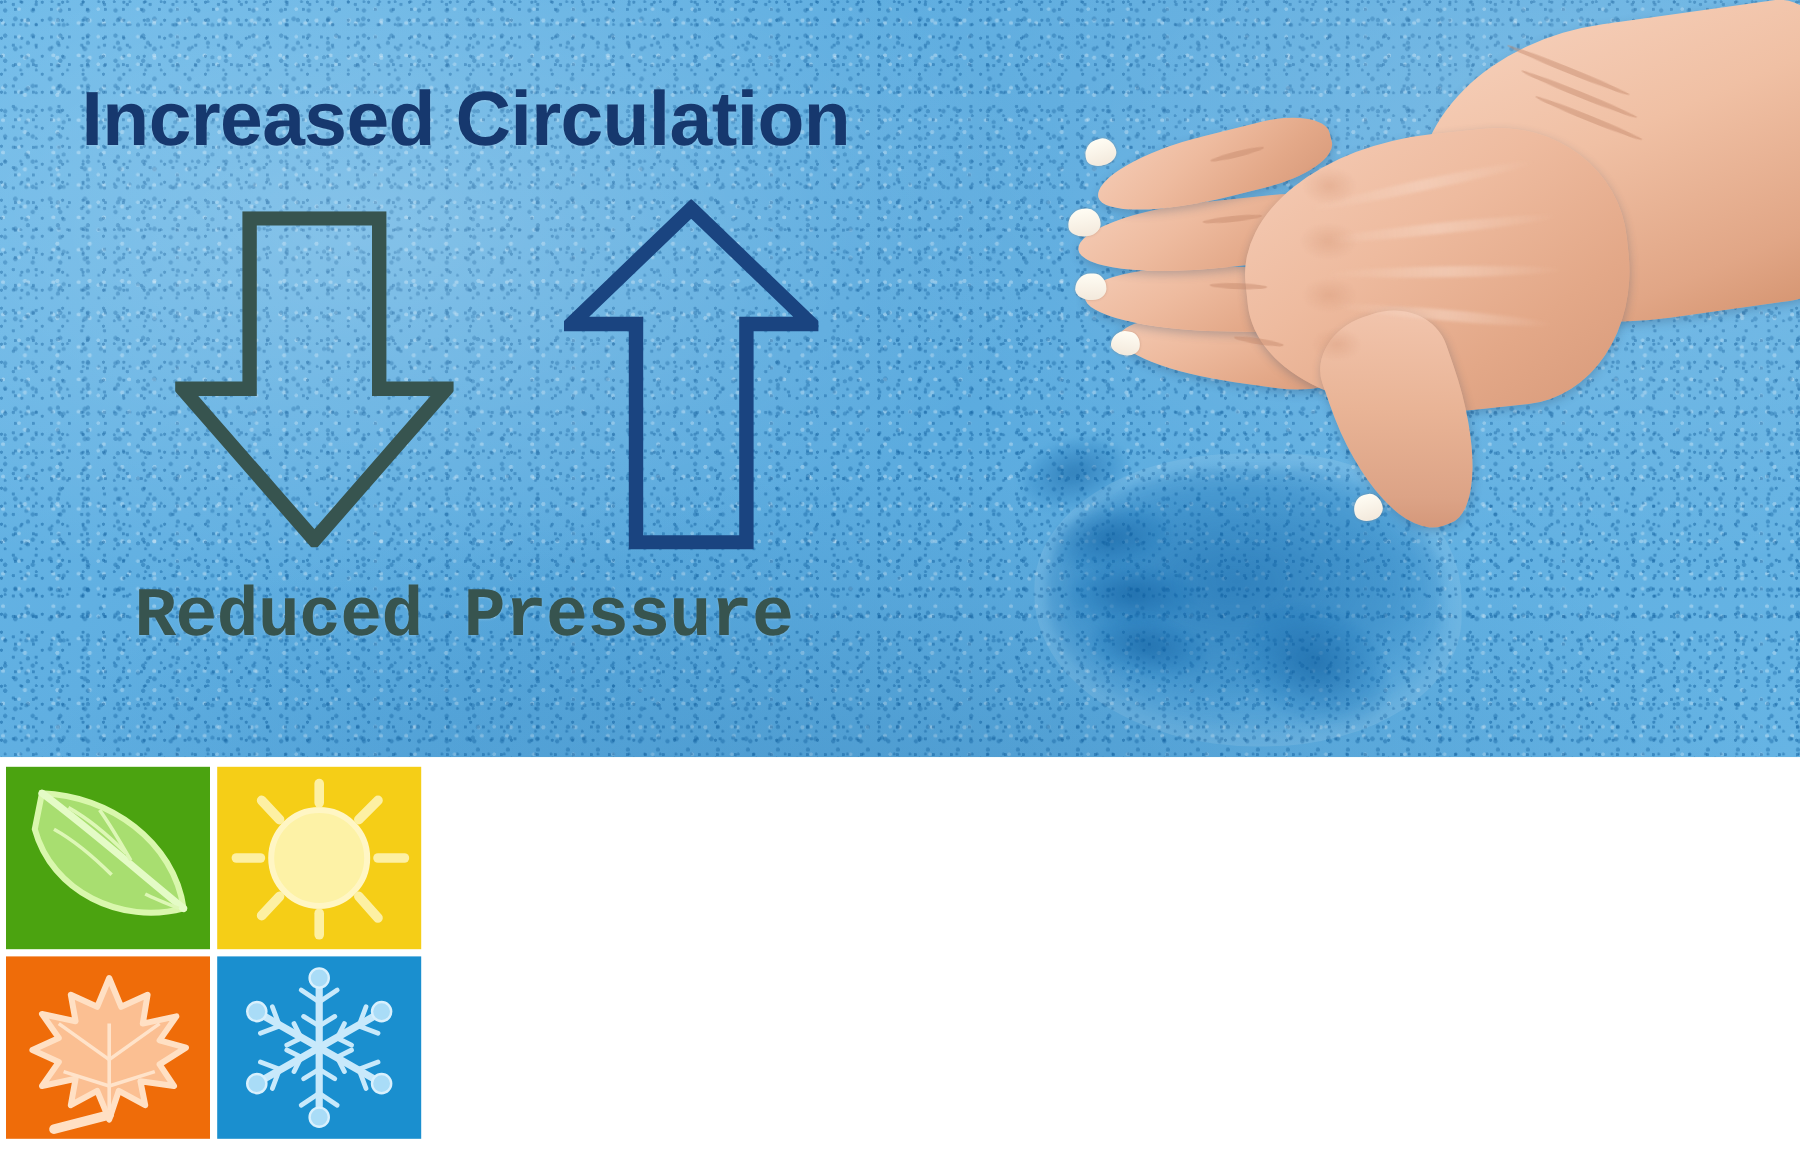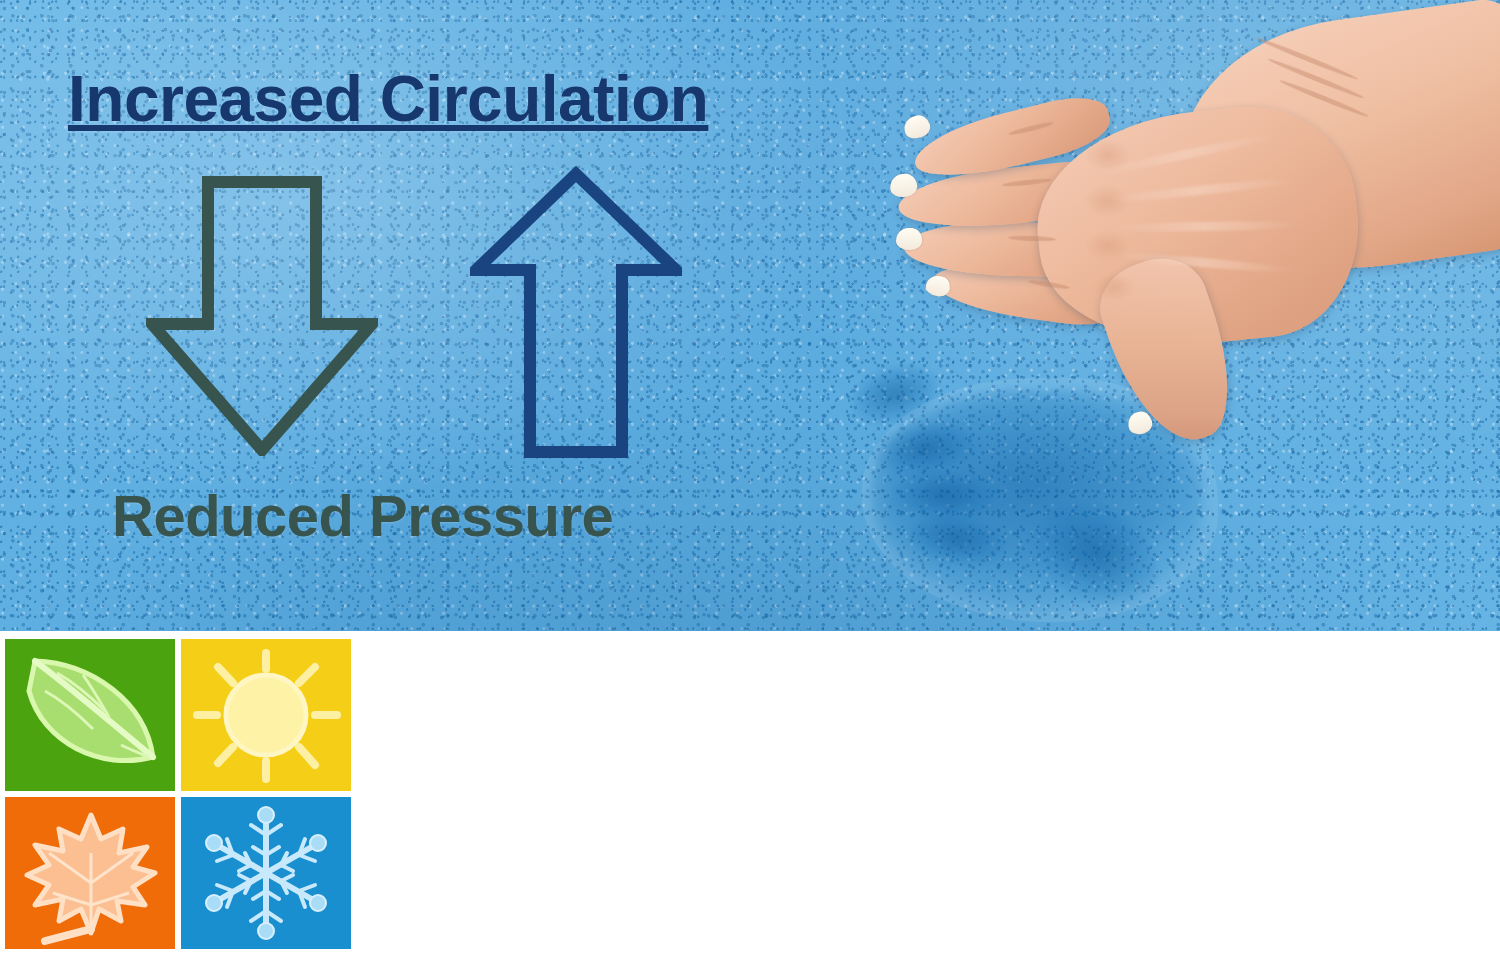--- a/index.html
+++ b/index.html
@@ -170,27 +170,27 @@
     position:absolute;
     font-weight:bold;
     white-space:nowrap;
     letter-spacing:-0.5px;
   }
   #label-circulation {
     left:68px; top:62px;
     font-size:64px;
     color:#16386e;
     text-shadow:0 1px 2px rgba(255,255,255,.18);
-    text-decoration:underline;
   }
   #label-pressure {
     left:112px; top:482px;
     font-size:58px;
     color:#37544f;
     text-shadow:0 1px 2px rgba(255,255,255,.18);
+    font-family:Liberation Mono, monospace;
   }
 
   
   #caption-band {
     position:absolute; left:0; top:631px;
     width:1500px; height:331px;
     background:#ffffff;
     display:flex;
     align-items:flex-start;
   }

